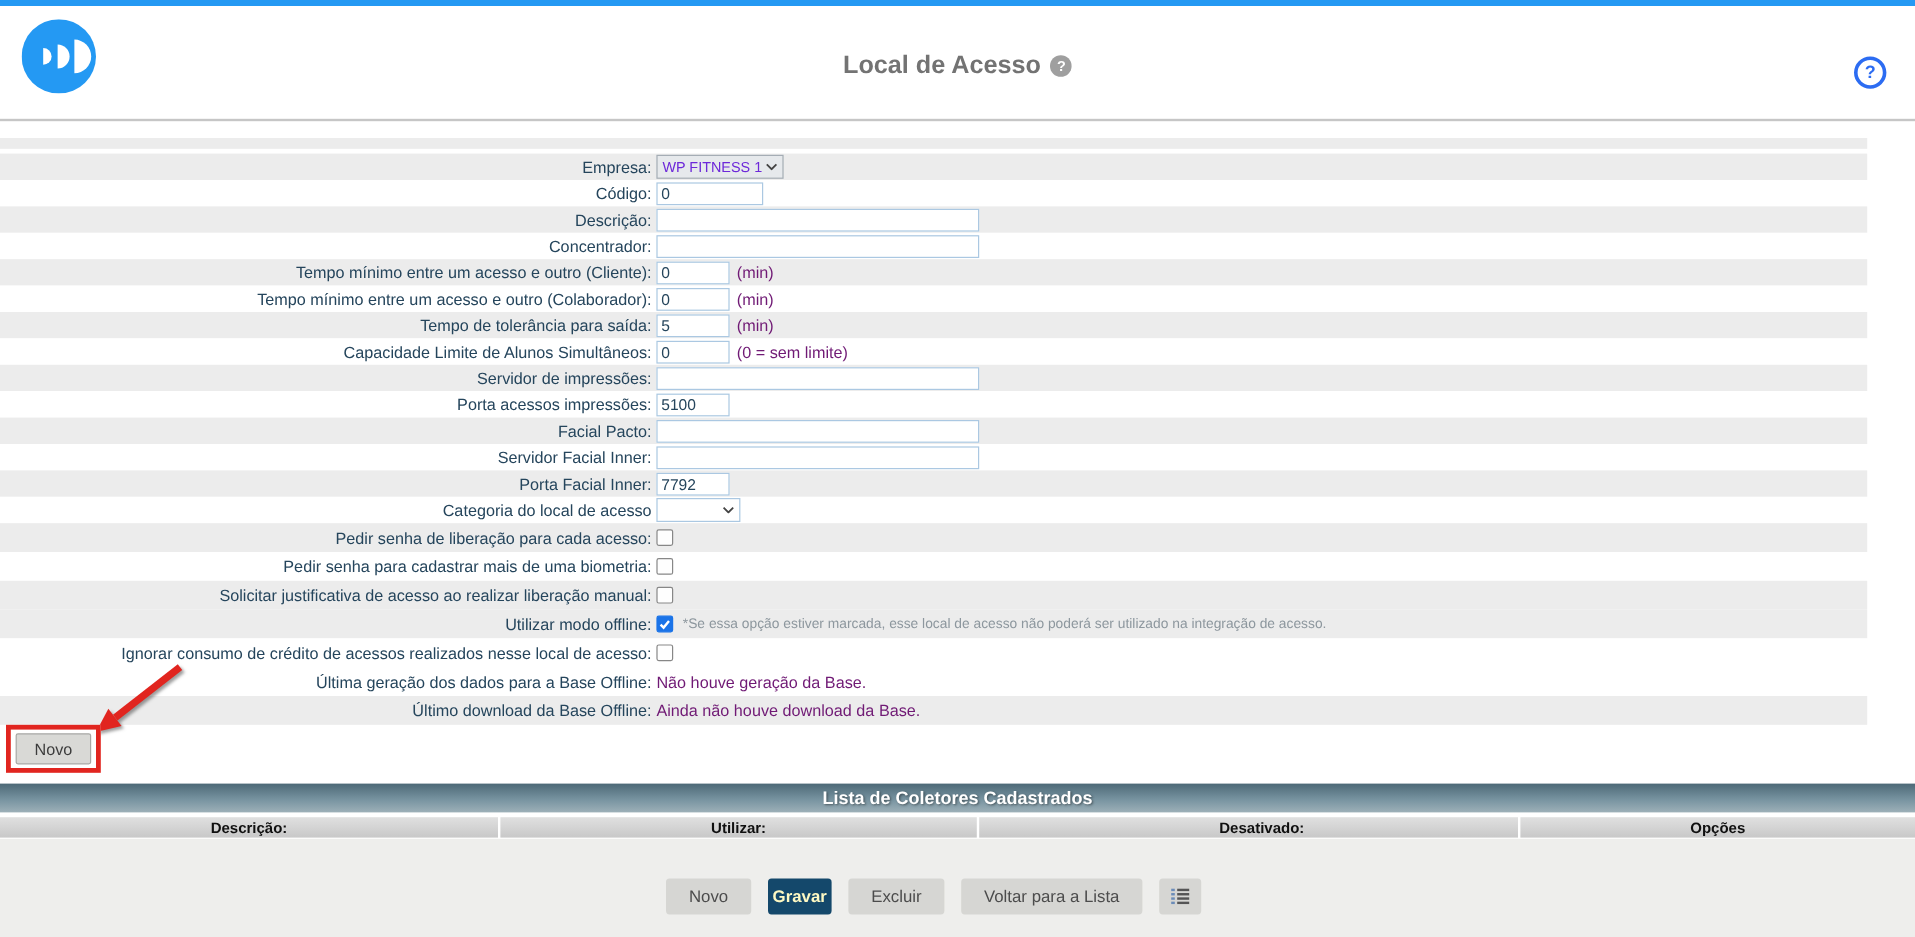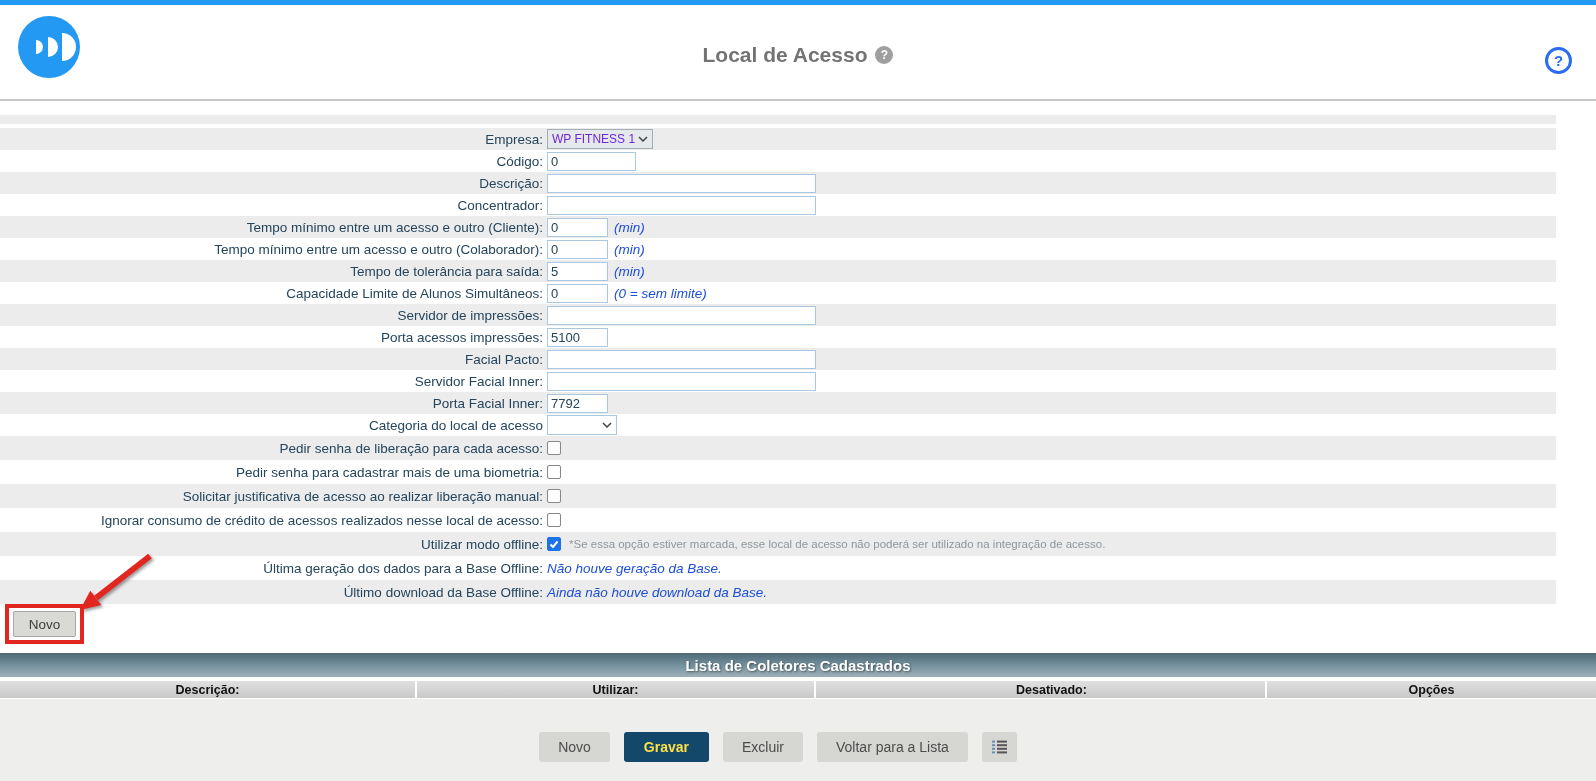--- a/index.html
+++ b/index.html
@@ -26,41 +26,41 @@
   .inp.medium{width:89px;}
   .inp.wide{width:269px;}
   .sel{height:20px;display:flex;align-items:center;justify-content:space-between;border:1px solid #abc8e2;background:#fff;width:70px;padding:0 4px;cursor:pointer;}
   .sel.disabled{width:106px;background:#e6e9ec;border-color:#a5adb5;cursor:default;}
   .sel-text{font-size:12px;color:#25455c;white-space:nowrap;}
   .sel.disabled .sel-text{color:#6d28d9;}
   .chev{width:10px;height:6px;flex:none;}
   .cb{width:14px;height:14px;border:1px solid #878787;border-radius:2px;background:#fefefe;display:inline-flex;align-items:center;justify-content:center;cursor:pointer;}
   .cb.checked{background:#1a73e8;border-color:#1a73e8;}
   .cb svg{width:12px;height:12px;}
-  .fvalue,.fsuffix{font-size:13.5px;color:#1d4ed8;white-space:nowrap;font-style:italic;}
+  .fvalue,.fsuffix{font-size:13.5px;color:#701a75;white-space:nowrap;}
   .fnote{font-size:11.5px;color:#8d979e;margin-left:2px;white-space:nowrap;}
 
   .annot-arrow{position:absolute;left:62px;top:548px;width:95px;height:72px;pointer-events:none;}
   .annot-arrow svg{filter:drop-shadow(2px 2px 1.5px rgba(60,60,60,.5));}
   .annot-box{position:absolute;left:5px;top:604px;border:4px solid #e1251f;padding:3px 4px;background:#fff;}
   .btn-novo{width:63px;height:26px;background:#d9d9d6;border:1px solid #a8a8a5;color:#3c3c3c;font-size:13.5px;font-family:inherit;cursor:pointer;border-radius:2px;}
 
   .tbl-title{position:absolute;top:653px;left:0;width:100%;height:24px;background:linear-gradient(180deg,#4d6977 0%,#7793a0 55%,#9db0b8 100%);color:#fff;font-weight:bold;font-size:15px;display:flex;align-items:center;justify-content:center;text-shadow:1px 1px 2px rgba(0,0,0,.45);}
   .tbl-cols{position:absolute;top:681px;left:0;width:100%;height:17px;display:flex;gap:2px;background:#fff;}
   .tcol{background:linear-gradient(#e0e0e0,#c8c8c8);font-size:12.5px;font-weight:bold;color:#101010;display:flex;align-items:center;justify-content:center;}
   .tcol:nth-child(1){width:415px;}
   .tcol:nth-child(2){width:397px;}
   .tcol:nth-child(3){width:449px;padding-left:22px;}
   .tcol:nth-child(4){flex:1;text-align:right;}
 
   .bottom-area{position:absolute;top:699px;left:0;width:100%;height:82px;background:#eeeeec;}
   .footer-buttons{position:absolute;top:33px;left:0;width:1556px;display:flex;justify-content:center;align-items:center;gap:14px;}
   .fbtn{height:30px;border:none;border-radius:3px;font-family:inherit;font-size:14px;cursor:pointer;}
   .fbtn.gray{background:#d6d6d3;color:#4c4c4c;padding:0 19px;}
-  .fbtn.primary{background:#14486b;color:#fde047;font-weight:bold;padding:0 20px;}
+  .fbtn.primary{background:#14486b;color:#fef9c3;font-weight:bold;padding:0 4px;}
   .fbtn.iconbtn{width:35px;padding:0;display:flex;align-items:center;justify-content:center;}
   .list-ic{width:17px;height:14px;}
 </style>
 </head>
 <body>
 
 <div class="topbar"></div>
 
 <header class="header">
   <div class="logo">
@@ -190,35 +190,35 @@
         <div class="fctrl">
           <span class="cb"></span>
         </div>
       </div>
       <div class="frow shaded tall">
         <div class="flabel">Solicitar justificativa de acesso ao realizar liberação manual:</div>
         <div class="fctrl">
           <span class="cb"></span>
         </div>
       </div>
-      <div class="frow tall">
-        <div class="flabel">Ignorar consumo de crédito de acessos realizados nesse local de acesso:</div>
-        <div class="fctrl">
-          <span class="cb"></span>
-        </div>
-      </div>
       <div class="frow shaded tall">
         <div class="flabel">Utilizar modo offline:</div>
         <div class="fctrl">
           <span class="cb checked">
             <svg viewBox="0 0 12 12">
               <path d="M2.5 6.5 L5 9 L9.5 3.5" fill="none" stroke="#fff" stroke-width="2"></path>
             </svg>
           </span>
           <span class="fnote">*Se essa opção estiver marcada, esse local de acesso não poderá ser utilizado na integração de acesso.</span>
+        </div>
+      </div>
+      <div class="frow tall">
+        <div class="flabel">Ignorar consumo de crédito de acessos realizados nesse local de acesso:</div>
+        <div class="fctrl">
+          <span class="cb"></span>
         </div>
       </div>
       <div class="frow tall">
         <div class="flabel">Última geração dos dados para a Base Offline:</div>
         <div class="fctrl">
           <span class="fvalue">Não houve geração da Base.</span>
         </div>
       </div>
       <div class="frow shaded tall">
         <div class="flabel">Último download da Base Offline:</div>

